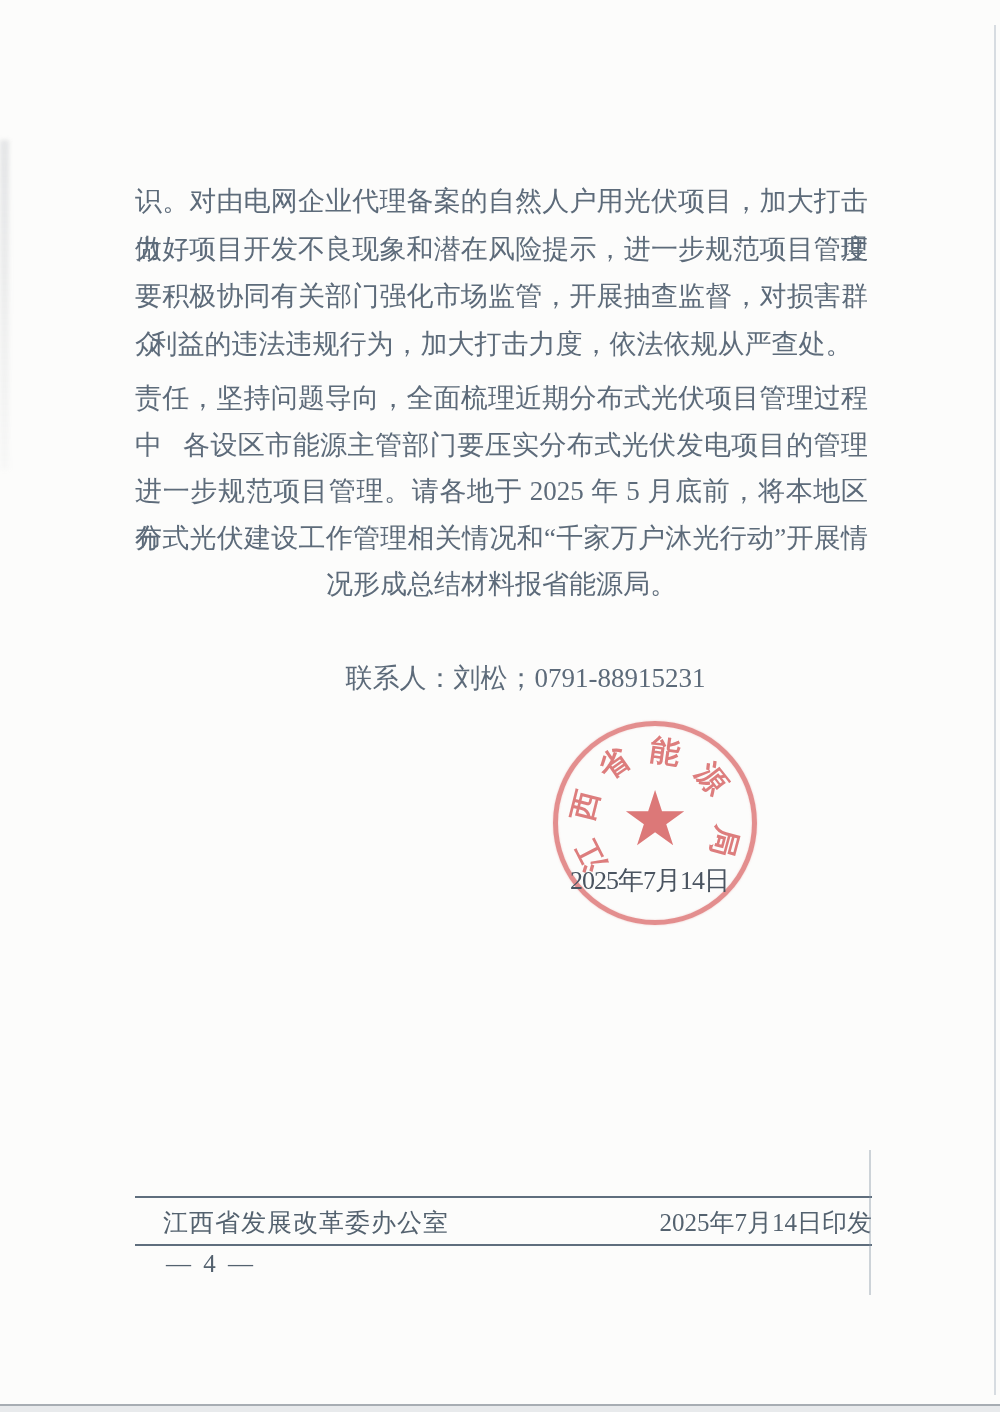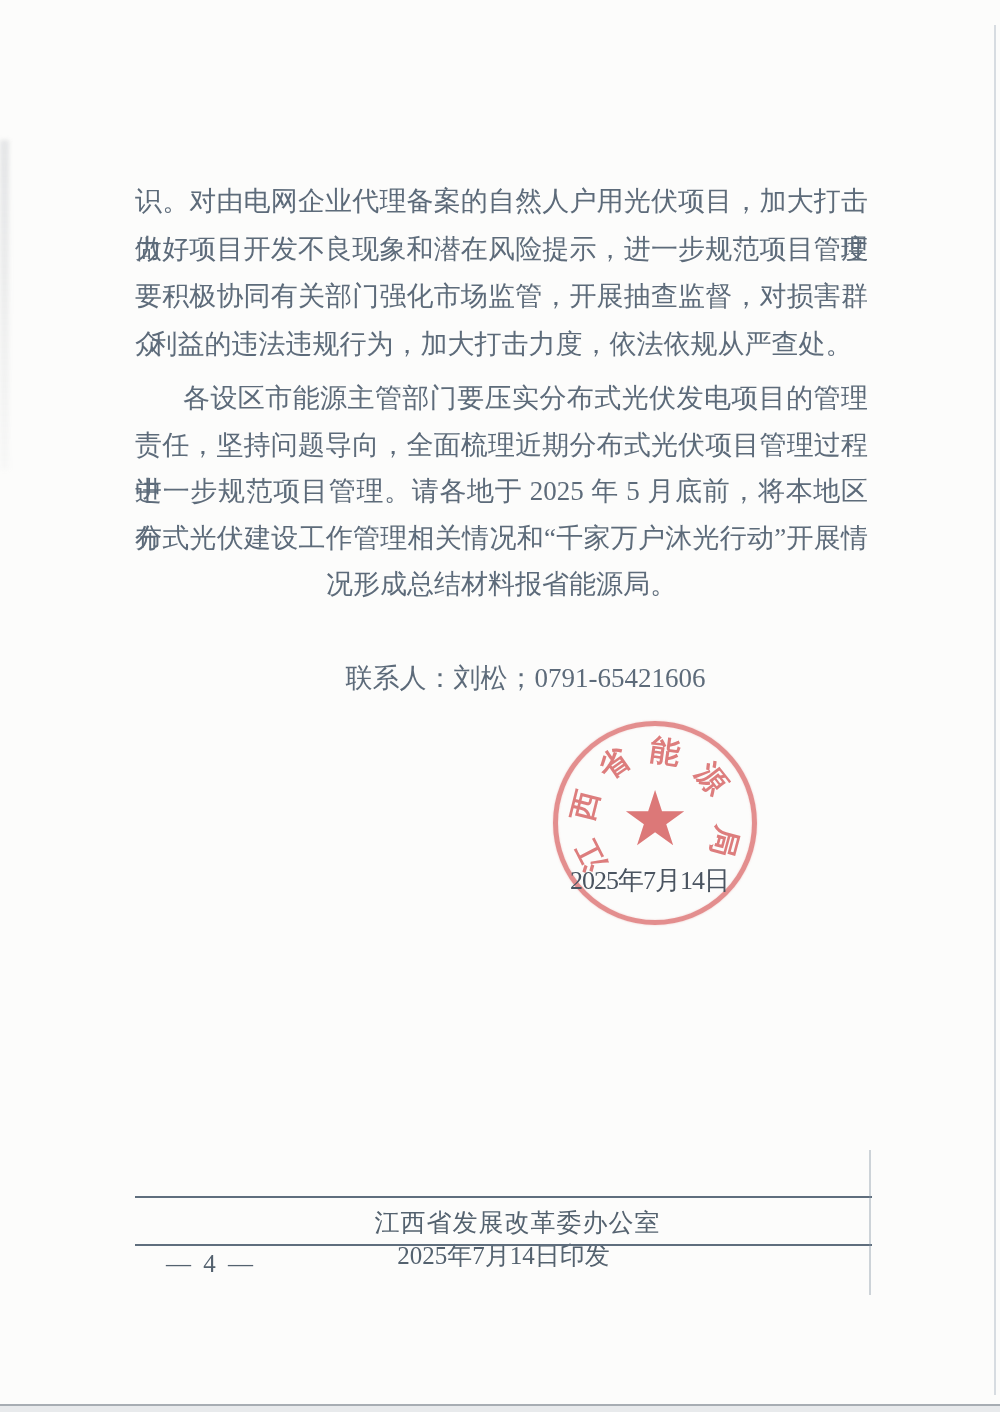--- a/index.html
+++ b/index.html
@@ -58,21 +58,21 @@
     font-size:26px;letter-spacing:-1px;color:#4a5460;
   }
 
   
   .rule{position:absolute;left:135px;width:737px;height:2px;background:#5f6e7d;}
   .rule-top{top:1196px;}
   .rule-bottom{top:1244px;}
   .footer-row{
     position:absolute;left:135px;top:1206px;width:737px;
     display:flex;justify-content:space-between;align-items:center;
-    font-size:25px;color:#54626f;height:32px;flex-direction:column;
+    font-size:25px;color:#54626f;height:32px;
   }
   .issuer{margin-left:28px;letter-spacing:1px;}
   .print-date{}
   .page-number{
     position:absolute;left:166px;top:1250px;
     font-size:25px;color:#54626f;letter-spacing:3px;
   }
 
   
   .edge-right{position:absolute;left:994px;top:25px;width:2px;height:1370px;background:rgba(165,177,188,0.42);}
@@ -88,29 +88,29 @@
 <div class="page">
 
   <div class="textblock p1">
     <div class="line j">识。对由电网企业代理备案的自然人户用光伏项目，加大打击力度</div>
     <div class="line j">做好项目开发不良现象和潜在风险提示，进一步规范项目管理</div>
     <div class="line j">要积极协同有关部门强化市场监管，开展抽查监督，对损害群众</div>
     <div class="line">利益的违法违规行为，加大打击力度，依法依规从严查处。</div>
   </div>
 
   <div class="textblock p2">
+    <div class="line j">责任，坚持问题导向，全面梳理近期分布式光伏项目管理过程中</div>
     <div class="line j ind">各设区市能源主管部门要压实分布式光伏发电项目的管理</div>
-    <div class="line j">责任，坚持问题导向，全面梳理近期分布式光伏项目管理过程中</div>
     <div class="line j">进一步规范项目管理。请各地于 2025 年 5 月底前，将本地区分</div>
     <div class="line j">布式光伏建设工作管理相关情况和“千家万户沐光行动”开展情</div>
     <div class="line">况形成总结材料报省能源局。</div>
   </div>
 
   <div class="textblock contact-block">
-    <div class="line ind">联系人：刘松；0791-65421606</div>
+    <div class="line ind">联系人：刘松；0791-88915231</div>
   </div>
 
   <div class="seal">
     <div class="seal-ring"></div>
     <span class="seal-char c0">江</span>
     <span class="seal-char c1">西</span>
     <span class="seal-char c2">省</span>
     <span class="seal-char c3">能</span>
     <span class="seal-char c4">源</span>
     <span class="seal-char c5">局</span>

